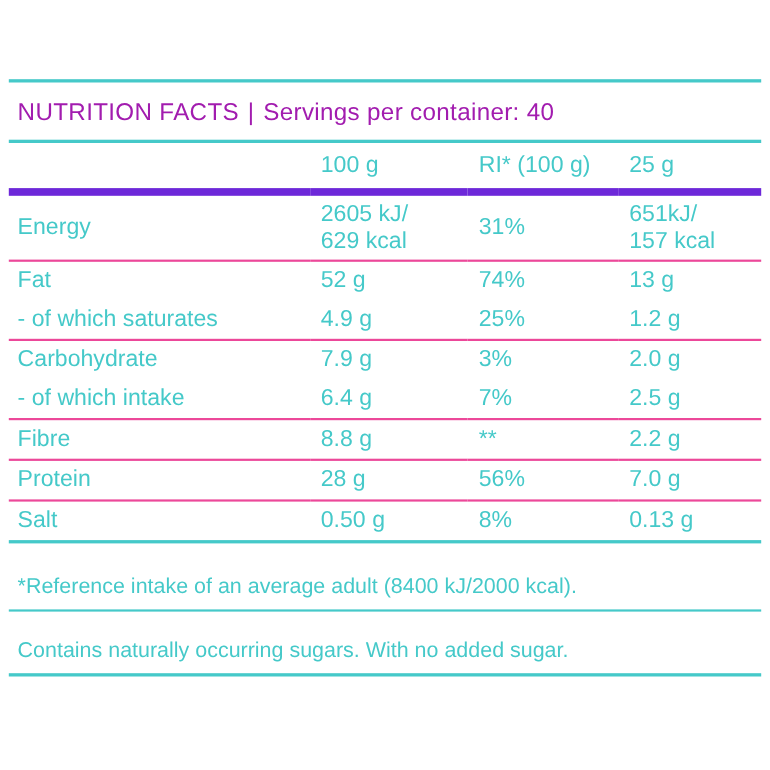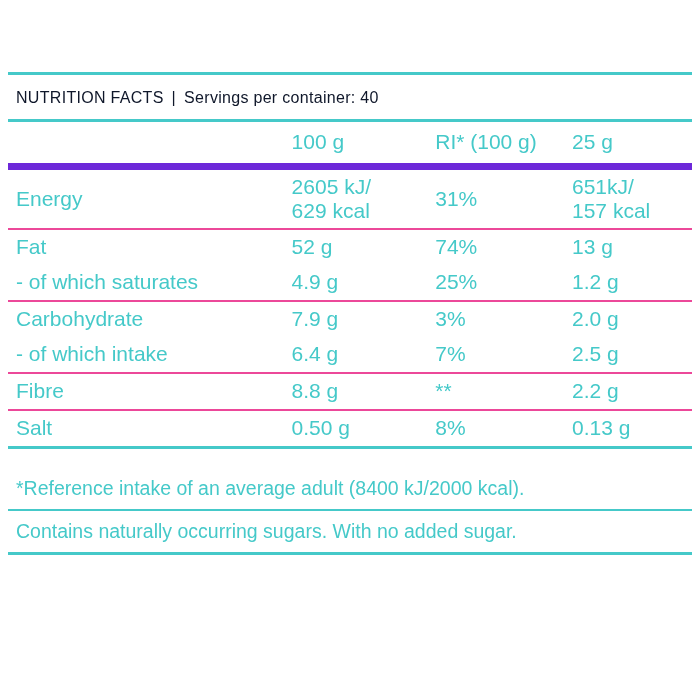--- a/index.html
+++ b/index.html
@@ -30,23 +30,23 @@
     width: 100%;
   }
   .rule.thin {
     height: 2px;
   }
 
   .title-row {
     display: flex;
     align-items: center;
     padding: 14px 8px 12px 8px;
-    font-size: 16px;
+    font-size: 22px;
     letter-spacing: 0.3px;
-    color: #0f172a;
+    color: #a21caf;
   }
   .title-main {
     font-weight: 400;
   }
   .title-sep {
     margin: 0 8px;
     font-weight: 400;
   }
   .title-sub {
     font-weight: 400;
@@ -97,21 +97,21 @@
     padding: 10px 8px 8px 8px;
     font-size: 19.5px;
     line-height: 1.35;
     color: #45c9c9;
     margin-top: 16px;
   }
   .footnotes div {
     white-space: nowrap;
   }
   .claim {
-    padding: 9px 8px 9px 8px;
+    padding: 24px 8px 9px 8px;
     font-size: 19.5px;
     color: #45c9c9;
   }
 </style>
 </head>
 <body>
 
 <div class="panel">
 
   <div class="rule"></div>
@@ -181,20 +181,26 @@
         <td class="num">2.5 g</td>
       </tr>
 
       <tr class="sep-top">
         <td class="name">Fibre</td>
         <td class="num">8.8 g</td>
         <td class="num">**</td>
         <td class="num">2.2 g</td>
       </tr>
 
+      <tr class="sep-top">
+        <td class="name">Protein</td>
+        <td class="num">28 g</td>
+        <td class="num">56%</td>
+        <td class="num">7.0 g</td>
+      </tr>
 
       <tr class="sep-top">
         <td class="name">Salt</td>
         <td class="num">0.50 g</td>
         <td class="num">8%</td>
         <td class="num">0.13 g</td>
       </tr>
     </tbody>
   </table>
 

